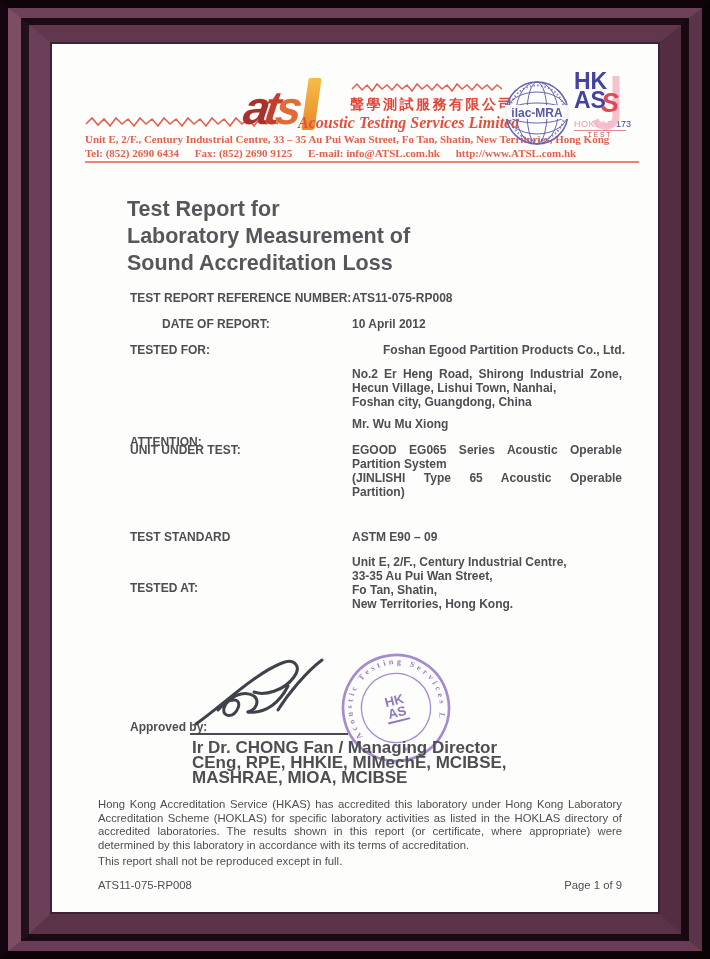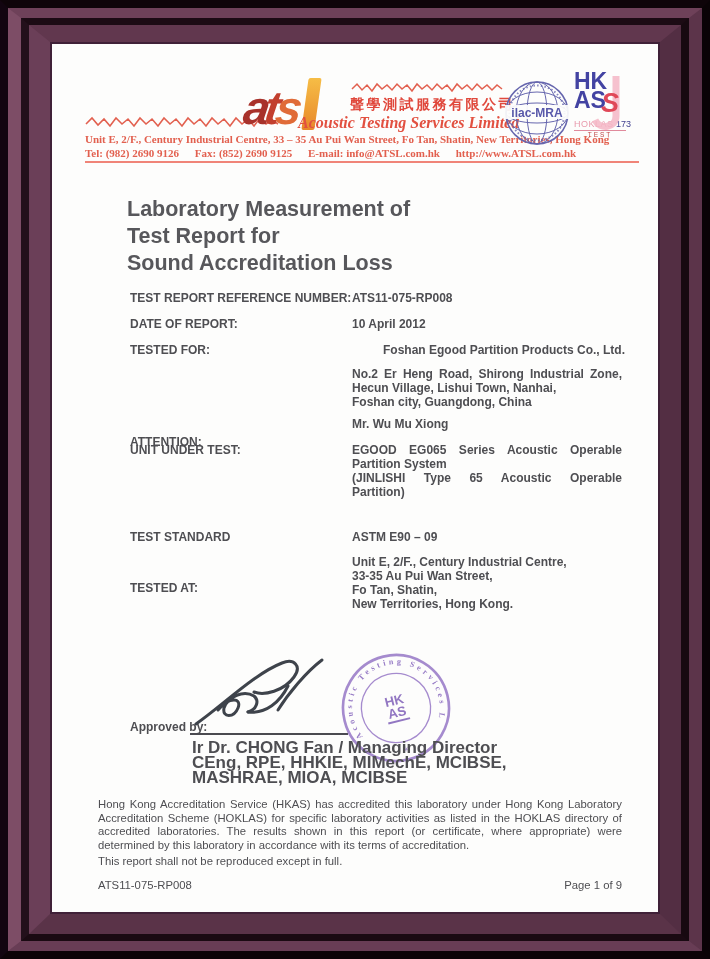--- a/index.html
+++ b/index.html
@@ -88,21 +88,21 @@
         <path d="M0,8 L5,3 L10,9 L15,4 L20,10 L25,3 L30,8 L35,4 L40,9 L45,3 L50,8 L55,4 L60,10
                  L65,3 L70,8 L75,4 L80,9 L85,3 L90,8 L95,4 L100,10 L105,3 L110,8 L115,4 L120,9
                  L125,3 L130,8 L135,4 L140,9 L145,4 L150,8" fill="none" stroke="#e2604f" stroke-width="1.5"></path>
       </svg>
 
       <div class="cjk">聲學測試服務有限公司</div>
       <div class="engname">Acoustic Testing Services Limited</div>
 
       <div class="addr" style="top:89px;">Unit E, 2/F., Century Industrial Centre, 33 – 35 Au Pui Wan Street, Fo Tan, Shatin, New Territories, Hong Kong</div>
       <div class="addr" style="top:103px;">
-        <span>Tel: (982) 2690 9126</span>
+        <span>Tel: (852) 2690 6434</span>
         <span>Fax: (852) 2690 9125</span>
         <span>E-mail: info@ATSL.com.hk</span>
         <span>http://www.ATSL.com.hk</span>
       </div>
       <div class="rule"></div>
 
       <svg style="left:452px;top:36px;" width="66" height="66" viewBox="0 0 66 66">
         <circle cx="33" cy="33" r="31" fill="none" stroke="#6666ae" stroke-width="1.6"></circle>
         <circle cx="33" cy="33" r="27.5" fill="none" stroke="#6666ae" stroke-width="2" stroke-dasharray="1.5,2.2" opacity="0.8"></circle>
         <ellipse cx="33" cy="33" rx="10" ry="31" fill="none" stroke="#6666ae" stroke-width="1"></ellipse>
@@ -124,29 +124,29 @@
         </div>
         <div class="hoklas">
           <span class="hk1">HOKLAS</span>
           <span class="hk2">173</span>
         </div>
         <div class="hoklasline"></div>
         <div class="testword">TEST</div>
       </div>
 
       <div class="title">
+        <div>Test Report for</div>
         <div>Laboratory Measurement of</div>
-        <div>Test Report for</div>
         <div>Sound Accreditation Loss</div>
       </div>
 
       <div class="lbl" style="top:247px;">TEST REPORT REFERENCE NUMBER:</div>
       <div class="val" style="top:247px;">ATS11-075-RP008</div>
 
-      <div class="lbl" style="top:273px;">DATE OF REPORT:</div>
+      <div class="lbl" style="top:273px;margin-left:32px;">DATE OF REPORT:</div>
       <div class="val" style="top:273px;">10 April 2012</div>
 
       <div class="lbl" style="top:299px;">TESTED FOR:</div>
       <div class="val" style="top:299px;padding-left:31px;">Foshan Egood Partition Products Co., Ltd.</div>
 
       <div class="vblock" style="top:323px;">
         <div class="jline">No.2 Er Heng Road, Shirong Industrial Zone,</div>
         <div>Hecun Village, Lishui Town, Nanhai,</div>
         <div>Foshan city, Guangdong, China</div>
       </div>

